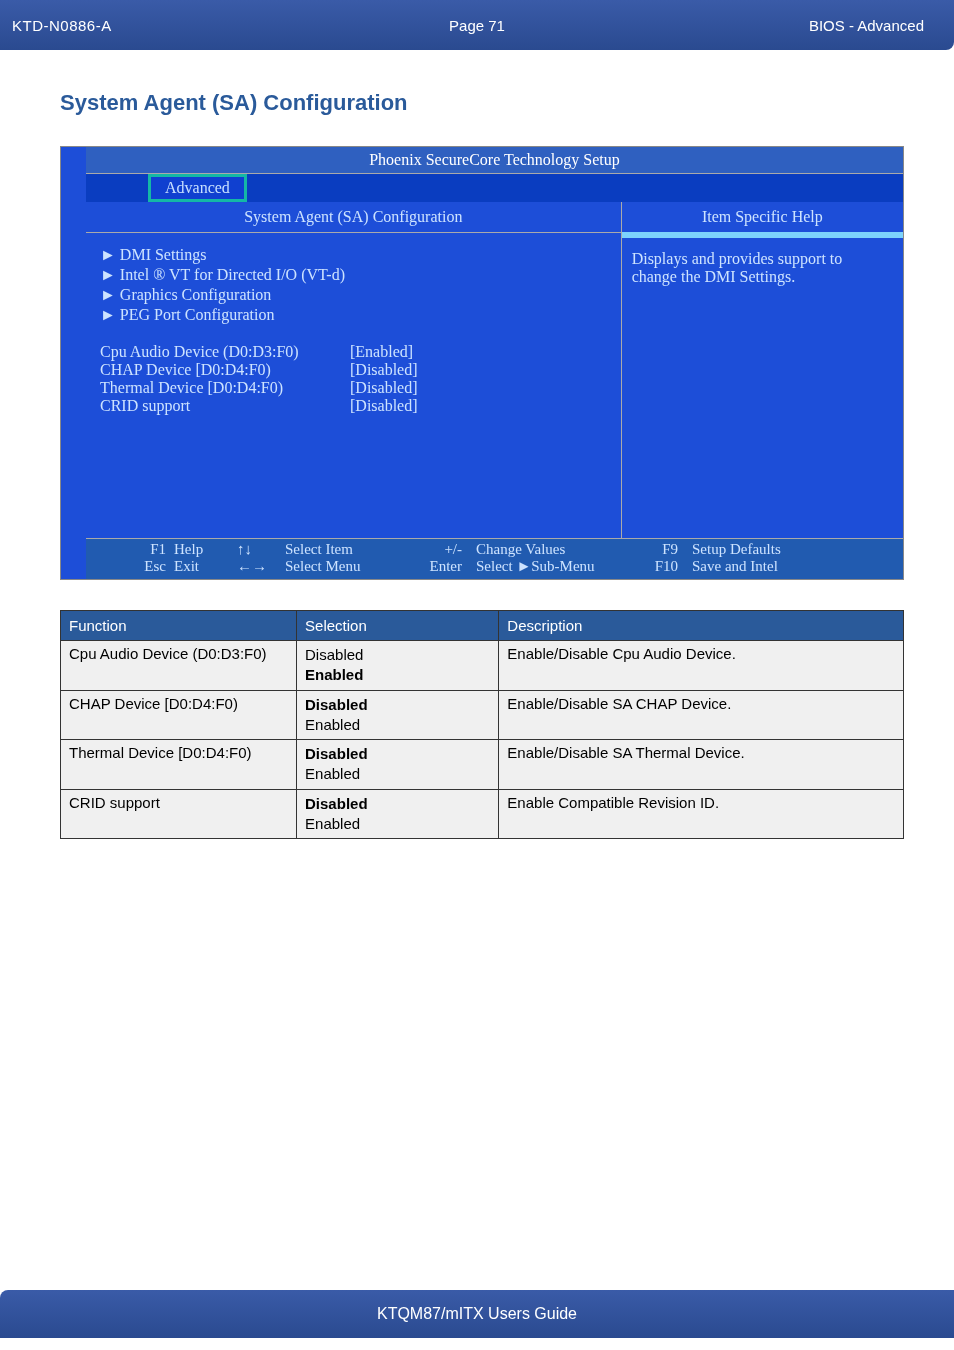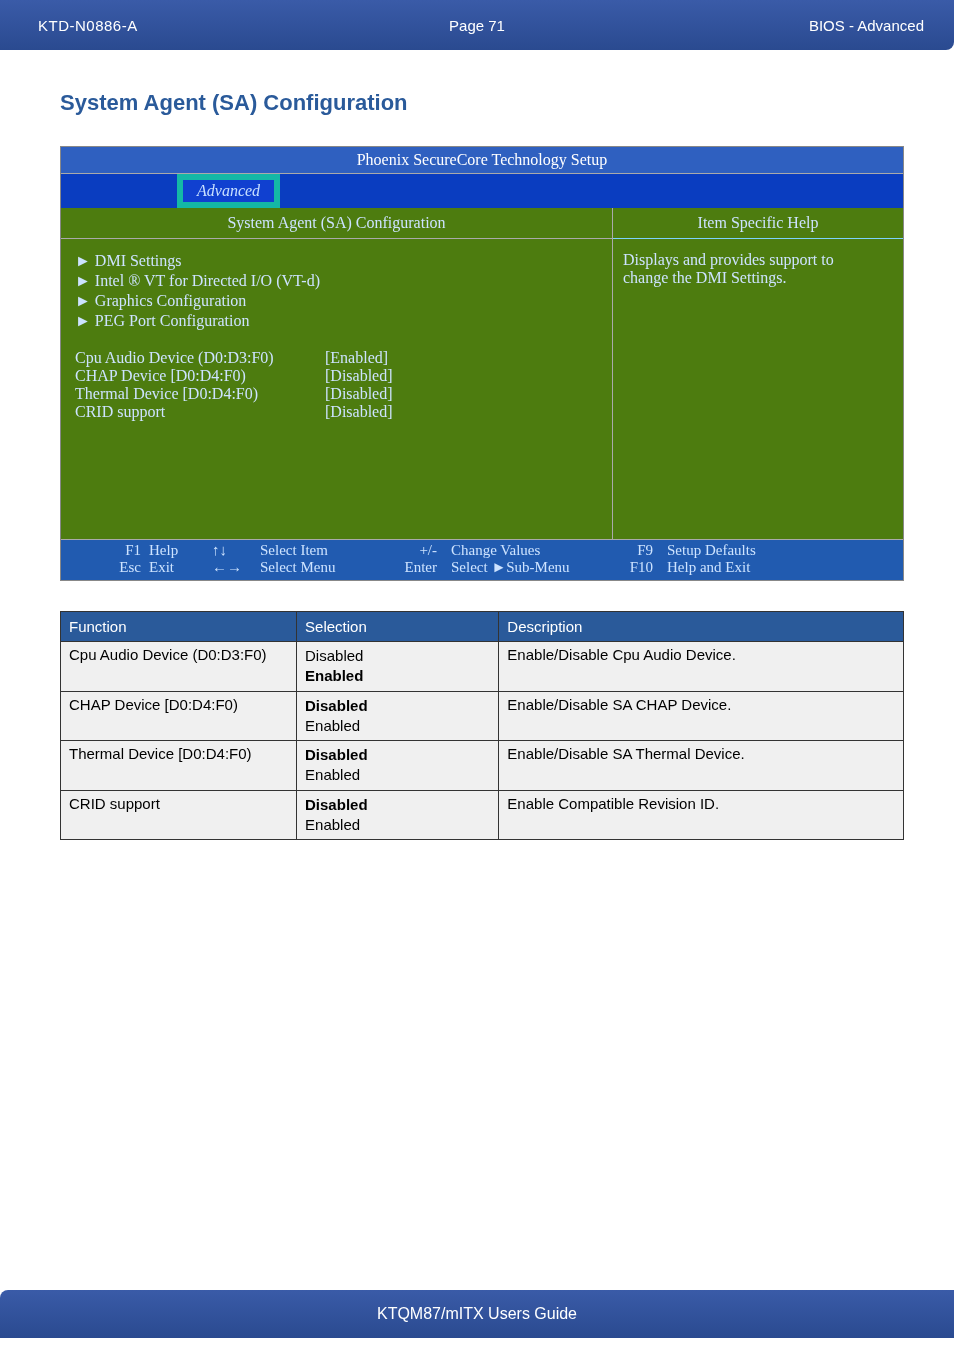--- a/index.html
+++ b/index.html
@@ -8,52 +8,52 @@
   .topbar {
     height: 50px;
     background: linear-gradient(to bottom, #3a5ba8 0%, #2a4a90 100%);
     display: flex;
     align-items: center;
     color: #fff;
     font-size: 15px;
     position: relative;
     border-radius: 0 0 8px 0;
   }
-  .topbar .left { padding-left: 38px; letter-spacing: 0.5px; text-align: center; }
+  .topbar .left { padding-left: 12px; letter-spacing: 0.5px; text-align: center; }
   .topbar .center { position: absolute; left: 50%; transform: translateX(-50%); }
   .topbar .right { margin-left: auto; padding-right: 30px; }
 
   .page { padding: 40px 50px 0 60px; }
   .heading { color: #2a5a9a; font-size: 22px; font-weight: bold; margin-bottom: 30px; }
 
   
   .bios {
     border: 1px solid #888;
-    background: #4d7c0f;
+    background: #1d4ed8;
     font-family: "Times New Roman", serif;
     font-size: 16px;
     color: #fff;
+    padding-left: 25px;
   }
   .bios-title {
     text-align: center;
     padding: 4px 0;
     background: #2f60c0;
     border-bottom: 1px solid #aaa;
   }
   .bios-tabs {
     display: flex;
     background: #0a3dc0;
   }
   .bios-tab {
     background: #1040d0;
     color: #c8e0ff;
     padding: 2px 14px;
-    margin-left: 116px;
-    border: 6px solid #14b8a6;
-    font-style: italic;
+    margin-left: 62px;
+    border: 3px solid #14b8a6;
   }
   .bios-panes {
     display: flex;
     border-bottom: 1px solid #aaa;
   }
   .bios-left {
     flex: 1.9;
     border-right: 1px solid #aaa;
   }
   .bios-left-header {
@@ -72,21 +72,21 @@
   .settings .row { display: flex; }
   .settings .label { color: #cde3ff; width: 250px; }
   .settings .val { color: #cde3ff; }
 
   .bios-right {
     flex: 1;
   }
   .bios-right-header {
     text-align: center;
     padding: 6px 0;
-    border-bottom: 1px solid #7dd3fc;
+    border-bottom: 6px solid #7dd3fc;
     color: #cde3ff;
   }
   .bios-right-body {
     padding: 12px 10px;
     color: #cde3ff;
     min-height: 300px;
   }
 
   .bios-footer {
     background: #215bb0;
@@ -215,21 +215,21 @@
         <span class="act3">Setup Defaults</span>
       </div>
       <div class="frow">
         <span class="k">Esc</span>
         <span class="lbl">Exit</span>
         <span class="arrow">←→</span>
         <span class="act">Select Menu</span>
         <span class="k2">Enter</span>
         <span class="act2">Select ►Sub-Menu</span>
         <span class="k3">F10</span>
-        <span class="act3">Help and Exit</span>
+        <span class="act3">Save and Intel</span>
       </div>
     </div>
   </div>
 
   <table class="func">
     <thead>
       <tr>
         <th style="width:28%">Function</th>
         <th style="width:24%">Selection</th>
         <th>Description</th>

